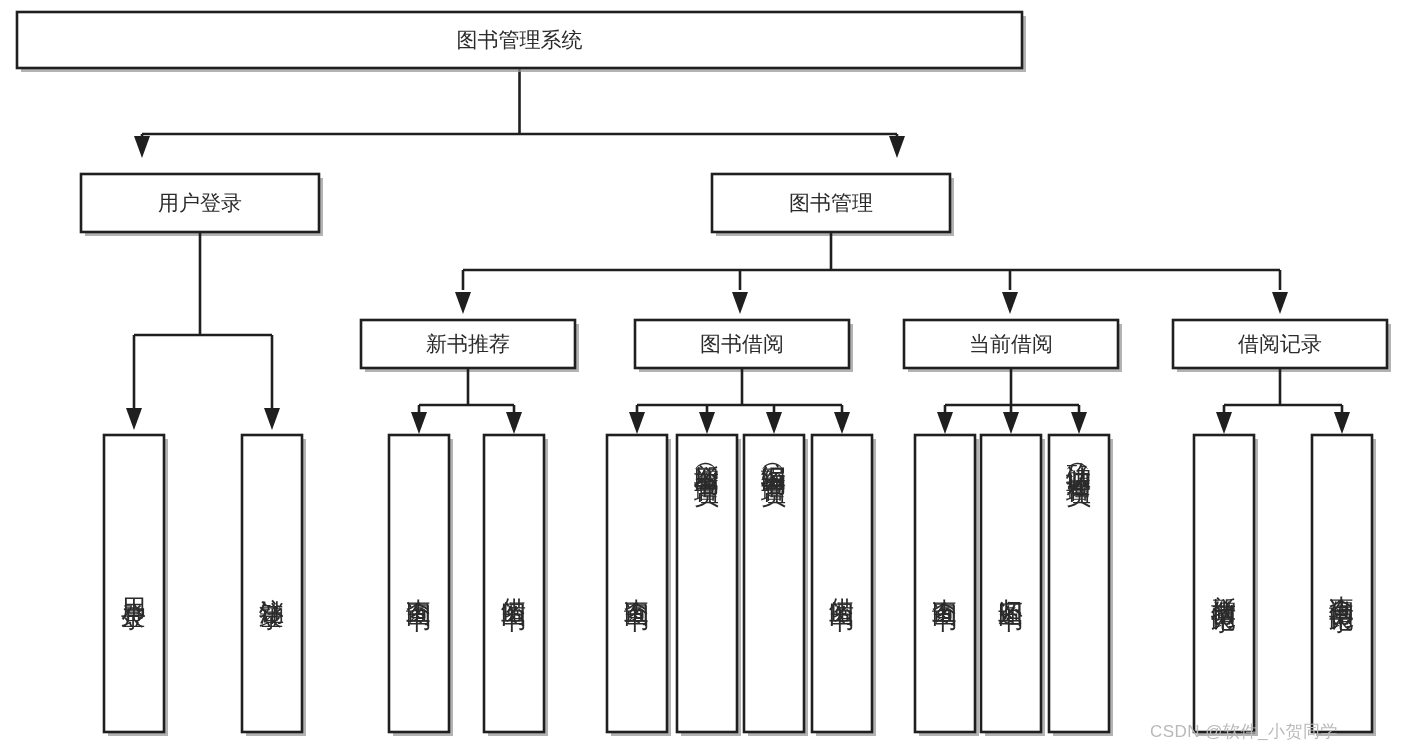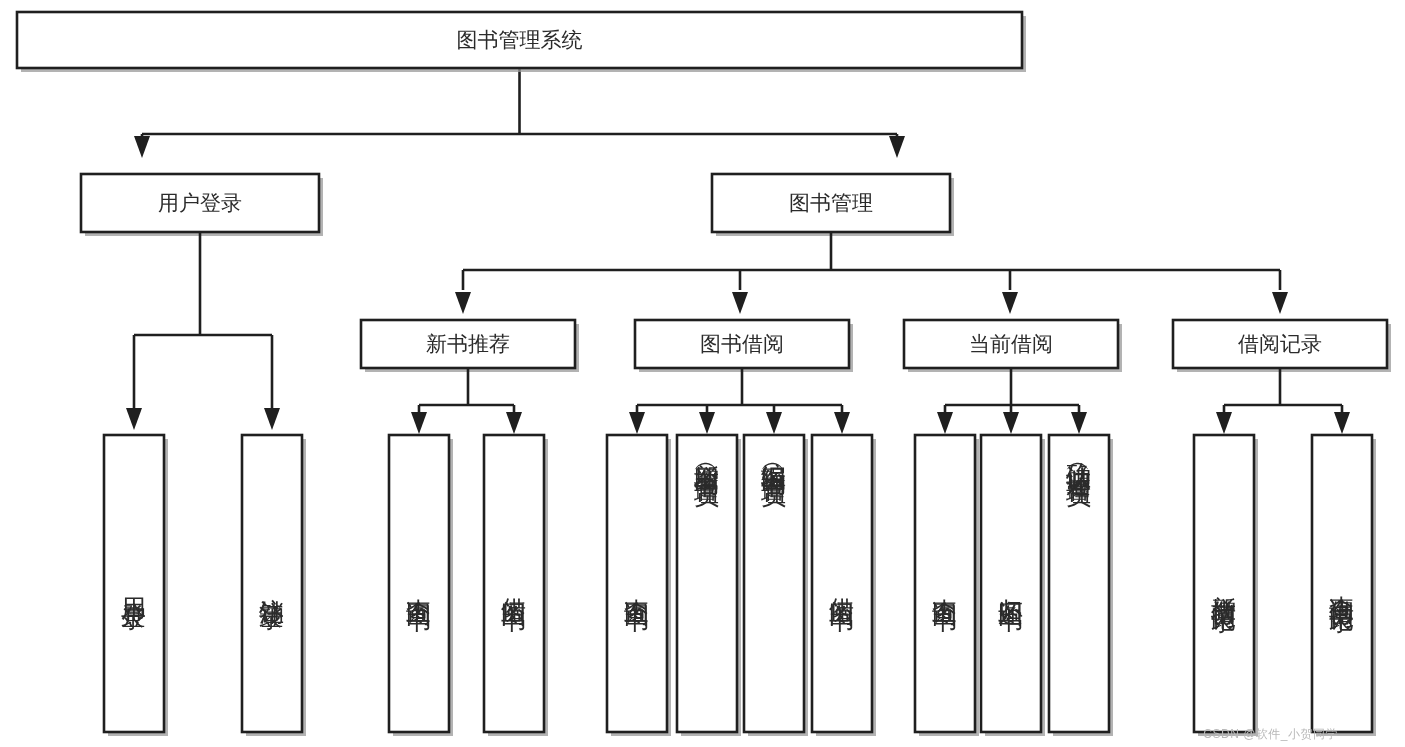--- a/index.html
+++ b/index.html
@@ -67,21 +67,21 @@
     letter-spacing: 3px;
     color: #2b2b2b;
     white-space: nowrap;
     text-align: center;
   }
   .watermark {
     position: absolute;
     right: 6px;
     bottom: 4px;
     font-family: "Liberation Sans", "DejaVu Sans", sans-serif;
-    font-size: 12px;
+    font-size: 17px;
     color: #b9b9b9;
     letter-spacing: 0.5px;
     white-space: nowrap;
   }
 </style>
 </head>
 <body>
 
 <div id="diagram-root">
 

